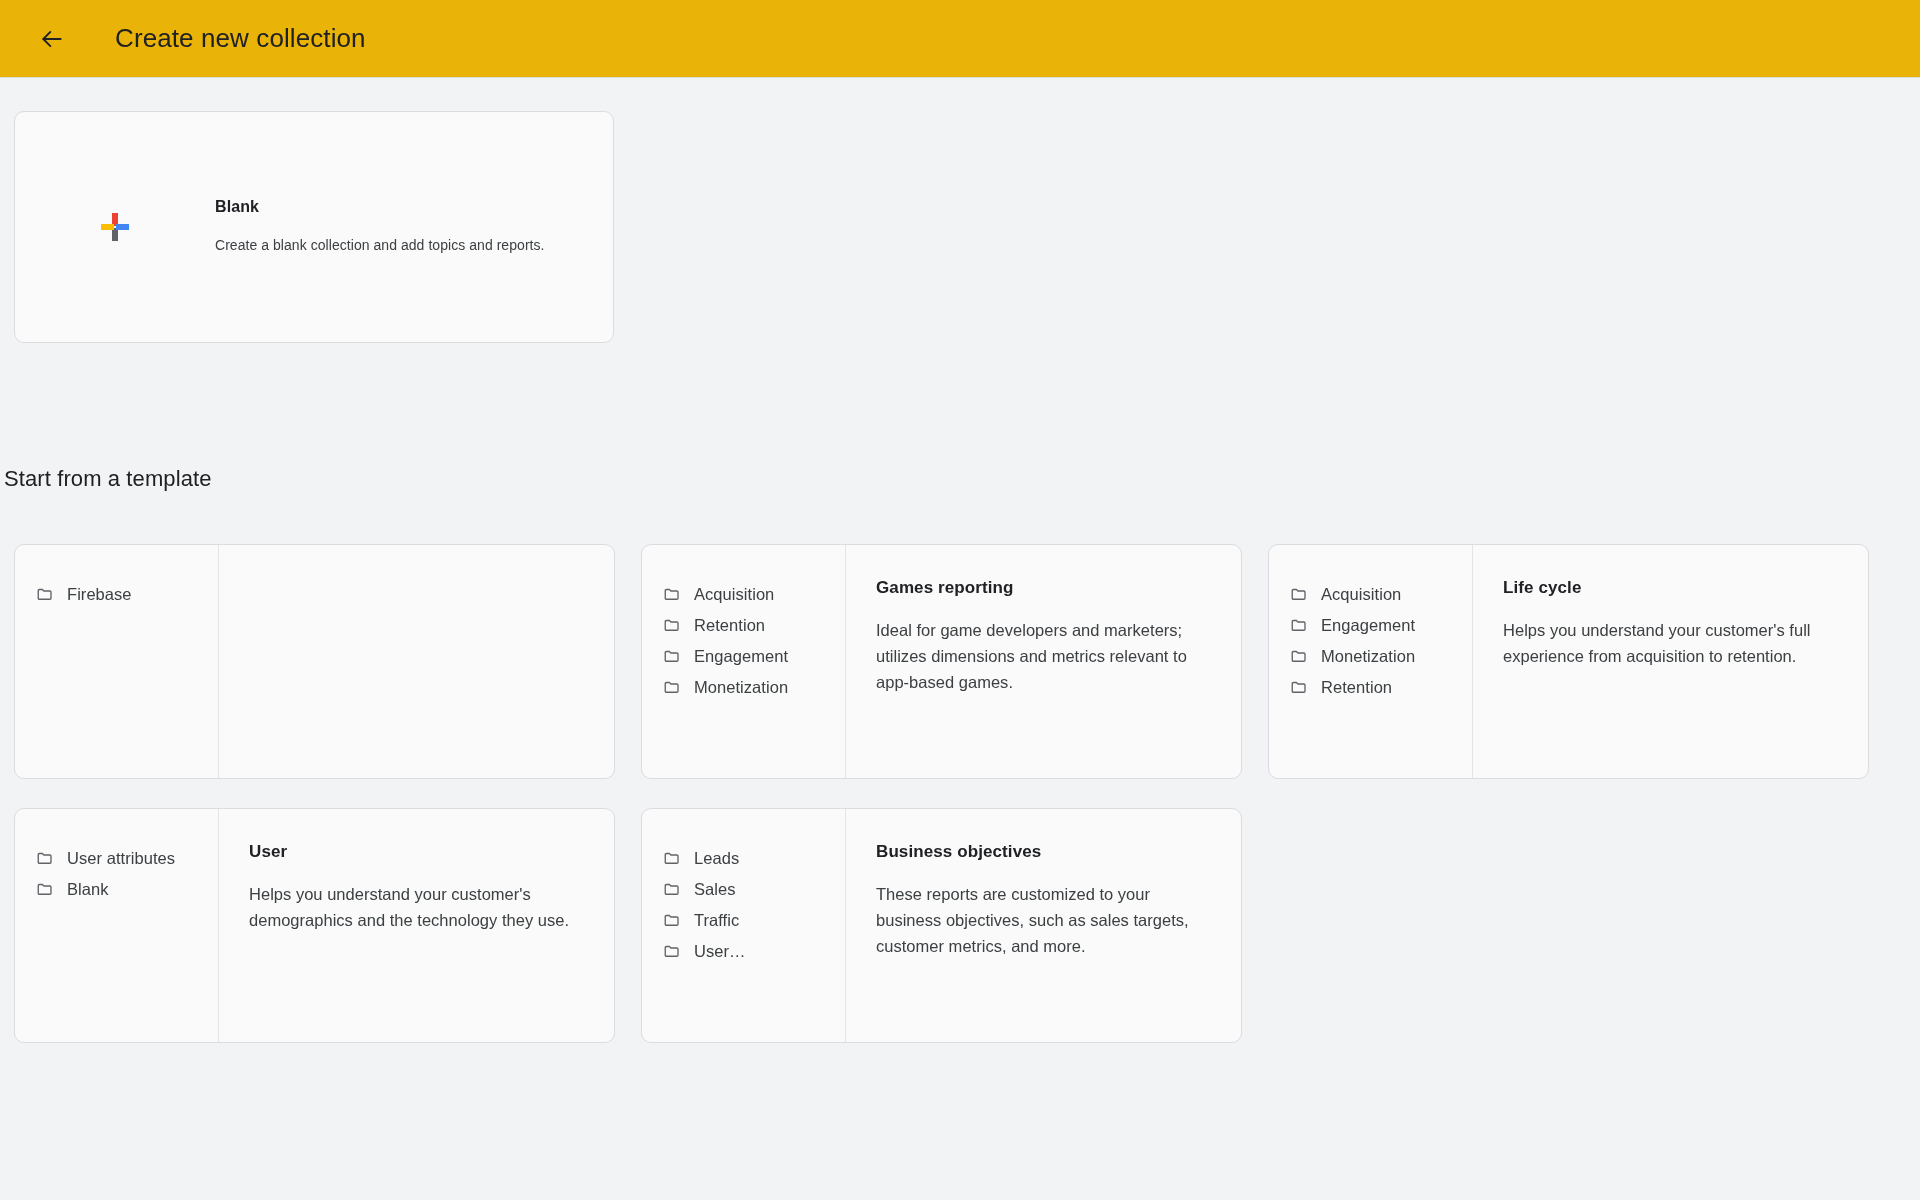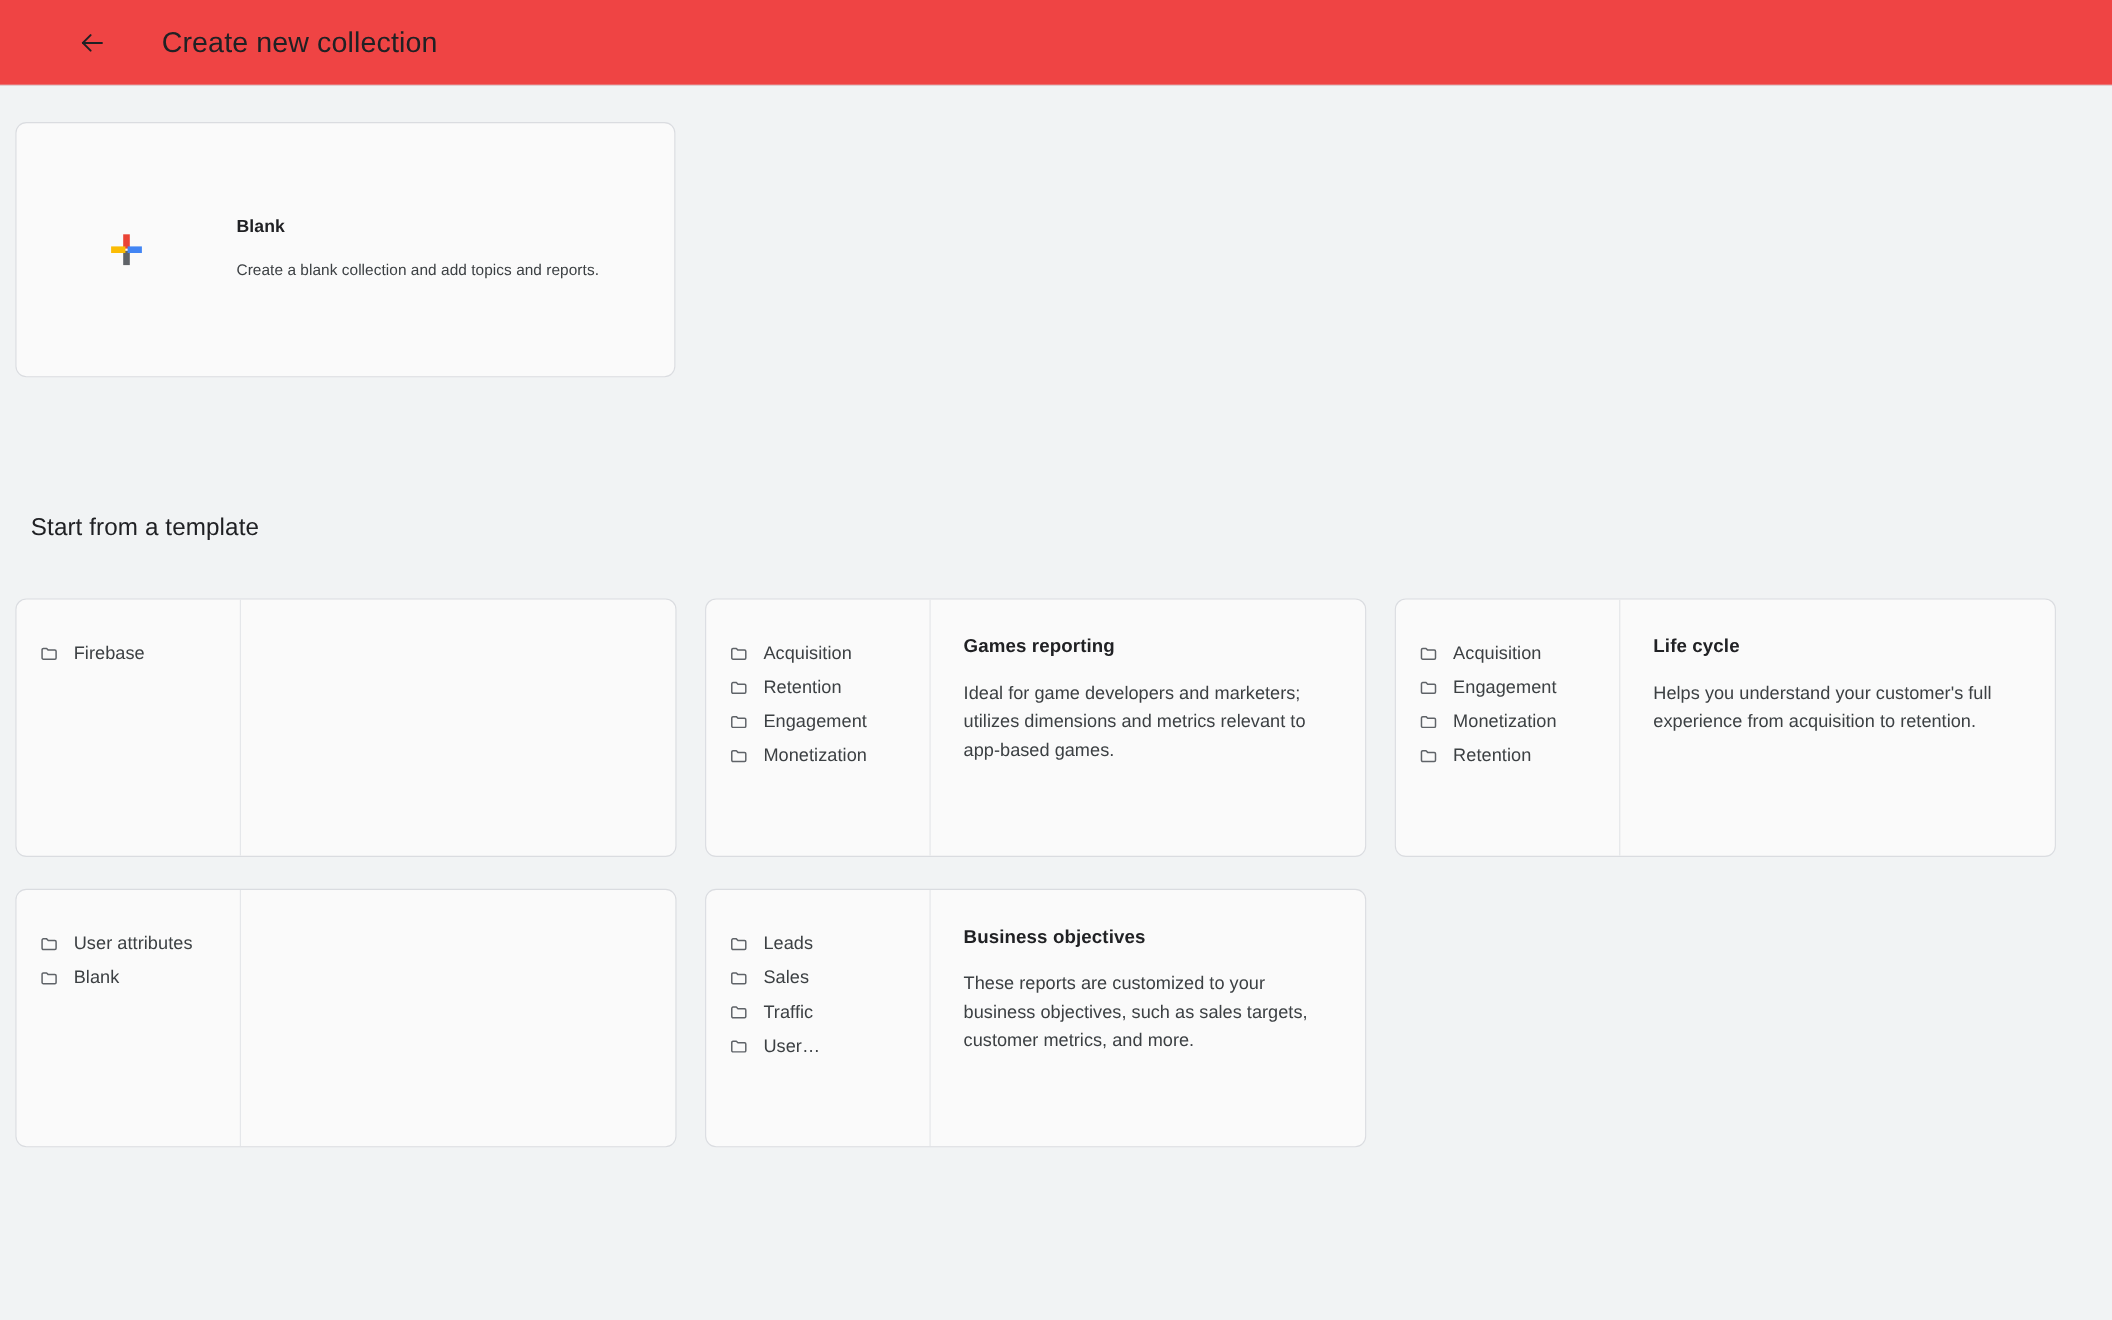--- a/index.html
+++ b/index.html
@@ -7,25 +7,25 @@
     width: 1920px;
     height: 1200px;
     background: #f1f3f4;
     font-family: "Liberation Sans", sans-serif;
     -webkit-font-smoothing: antialiased;
   }
 
   
   .header {
     height: 78px;
-    background: #ef4444;
+    background: #eab308;
     border-bottom: 1px solid #dadce0;
     display: flex;
     align-items: center;
-    padding-left: 60px;
+    padding-left: 28px;
   }
   .back-btn {
     width: 48px;
     height: 48px;
     border-radius: 50%;
     display: flex;
     align-items: center;
     justify-content: center;
     border: none;
     background: transparent;
@@ -98,21 +98,21 @@
     font-weight: 400;
     color: #3c4043;
     line-height: 1.55;
     max-width: 345px;
     letter-spacing: 0.05px;
   }
 
   
   .section-heading {
     position: absolute;
-    left: 28px;
+    left: 4px;
     top: 388px;
     font-size: 22px;
     font-weight: 400;
     color: #202124;
     letter-spacing: 0.1px;
   }
 
   
   .template-grid {
     position: absolute;
@@ -318,20 +318,24 @@
         </div>
         <div class="folder-row">
           <span class="folder-icon">
             <svg width="18" height="18" viewBox="0 0 24 24" fill="none" stroke="#5f6368" stroke-width="1.8" stroke-linecap="round" stroke-linejoin="round">
               <path d="M3 7.5a1.5 1.5 0 0 1 1.5-1.5h4l2 2h8A1.5 1.5 0 0 1 20 9.5v8a1.5 1.5 0 0 1-1.5 1.5h-14A1.5 1.5 0 0 1 3 17.5z"></path>
             </svg>
           </span>
           <span class="folder-label">Blank</span>
         </div>
       </div>
+      <div class="tpl-right">
+        <div class="tpl-title">User</div>
+        <div class="tpl-desc">Helps you understand your customer's demographics and the technology they use.</div>
+      </div>
     </div>
 
     <div class="tpl-card">
       <div class="tpl-left">
         <div class="folder-row">
           <span class="folder-icon">
             <svg width="18" height="18" viewBox="0 0 24 24" fill="none" stroke="#5f6368" stroke-width="1.8" stroke-linecap="round" stroke-linejoin="round">
               <path d="M3 7.5a1.5 1.5 0 0 1 1.5-1.5h4l2 2h8A1.5 1.5 0 0 1 20 9.5v8a1.5 1.5 0 0 1-1.5 1.5h-14A1.5 1.5 0 0 1 3 17.5z"></path>
             </svg>
           </span>

